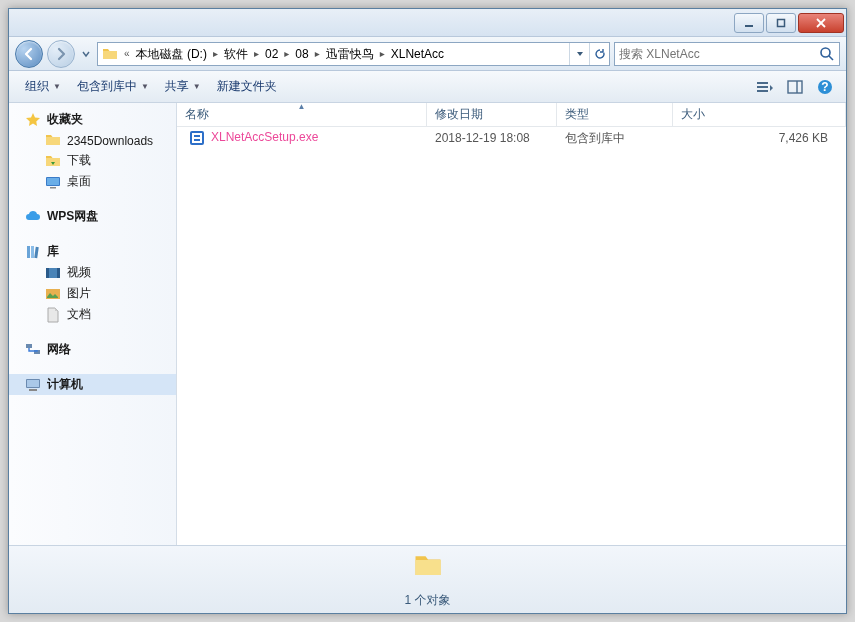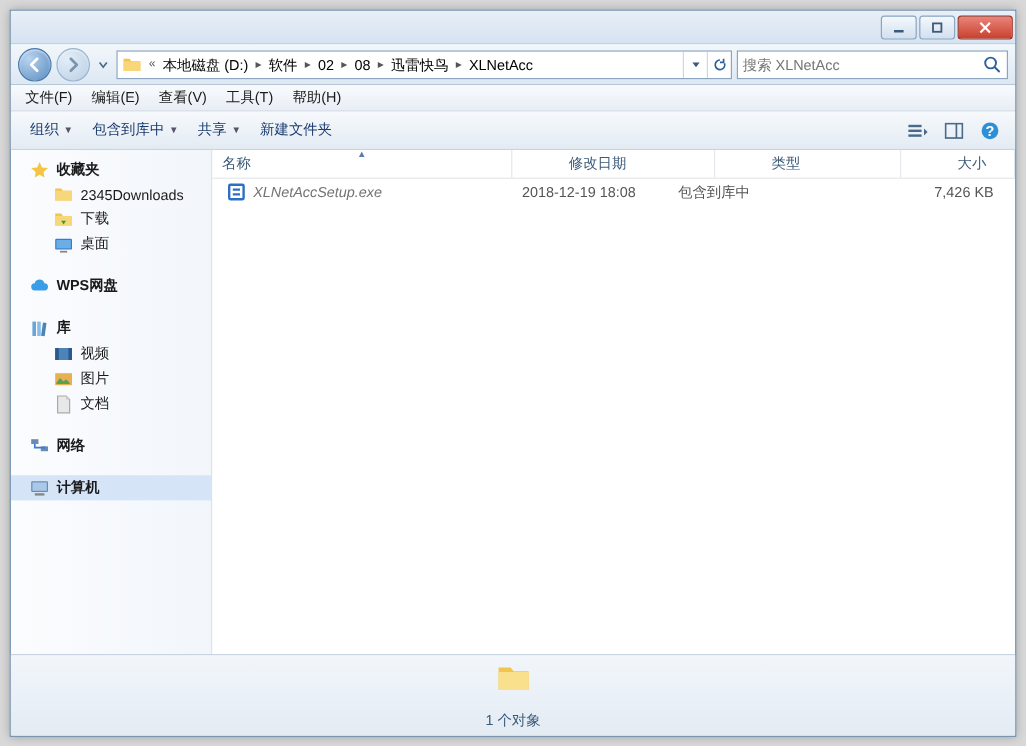--- a/index.html
+++ b/index.html
@@ -39,30 +39,30 @@
   
   .body { flex:1; display:flex; overflow:hidden; }
   .sidebar { width:168px; background: linear-gradient(90deg,#fbfcfe,#f2f6fb); border-right:1px solid #d4dde7; overflow:auto; padding:6px 0; }
   .navsection { margin-bottom: 14px; }
   .navhead { display:flex; align-items:center; padding: 2px 8px 2px 16px; cursor:pointer; gap:6px;font-weight:bold; }
   .navitem { display:flex; align-items:flex-end; padding: 2px 8px 2px 36px; cursor:pointer; gap:6px; }
   .navicon { width:16px; height:16px; flex-shrink:0; }
   .navlabel { white-space:nowrap; overflow:hidden; text-overflow:ellipsis; color:#1a1a1a; }
   .navhead.selected { background:#d5e5f7; }
   .filepane { flex:1; display:flex; flex-direction:column; background:#fff; }
-  .colhead { height:24px; display:flex; align-items:center; border-bottom:1px solid #e4e8ec; color:#3a5a7a; position:relative;gap:39px; }
+  .colhead { height:24px; display:flex; align-items:center; border-bottom:1px solid #e4e8ec; color:#3a5a7a; position:relative; }
   .col { padding: 0 8px; border-right:1px solid #e4e8ec; height:100%; display:flex; align-items:center; cursor:pointer; }
   .col.name { width:250px; position:relative; }
   .col.date { width:130px; }
   .col.type { width:116px; }
   .col.size { flex:1; }
   .sorticon { position:absolute; left:50%; top:-1px; transform:translateX(-50%); font-size:8px; color:#5a7ea8; }
   .filerow { height:22px; display:flex; align-items:center; padding-left:4px; cursor:pointer; }
   .cell { padding: 0 8px; color:#555; }
-  .cell.name { width:246px; display:flex; align-items:center; gap:6px; color:#737373;font-style:italic; }
+  .cell.name { width:246px; display:flex; gap:6px; color:#ec4899; }
   .cell.date { width:130px; }
   .cell.type { width:116px; }
   .cell.size { flex:1; text-align:right; padding-right:18px; }
   
   .detailsbar { height:68px; background: linear-gradient(#f2f6fb,#e3ebf3); border-top:1px solid #c8d4e2; display:flex; align-items:center; padding:4px 10px; gap:12px;flex-direction:column; }
   .bigfolder { width:42px; height:42px; }
   .detailtext { color:#3a5a7a; }
   
   .foldercolor { fill:#f7d77a; }
   .foldercolor2 { fill:#f1c44d; }
@@ -142,27 +142,20 @@
     </div>
     <div class="searchbox">
       <input placeholder="搜索 XLNetAcc" style="">
       <svg class="sicon" viewBox="0 0 16 16">
           <circle cx="6.5" cy="6.5" r="4.5" fill="none" stroke="currentColor" stroke-width="1.6"></circle>
           <line x1="10" y1="10" x2="14" y2="14" stroke="currentColor" stroke-width="1.6"></line>
         </svg>
     </div>
   </div>
 
-  <div class="menubar">
-    <div class="menuitem">文件(F)</div>
-    <div class="menuitem">编辑(E)</div>
-    <div class="menuitem">查看(V)</div>
-    <div class="menuitem">工具(T)</div>
-    <div class="menuitem">帮助(H)</div>
-  </div>
 
   <div class="toolbar">
     <div class="toolbtn">
         <span>组织</span>
         <span class="dd">▼</span>
       </div>
     <div class="toolbtn">
         <span>包含到库中</span>
         <span class="dd">▼</span>
       </div>

